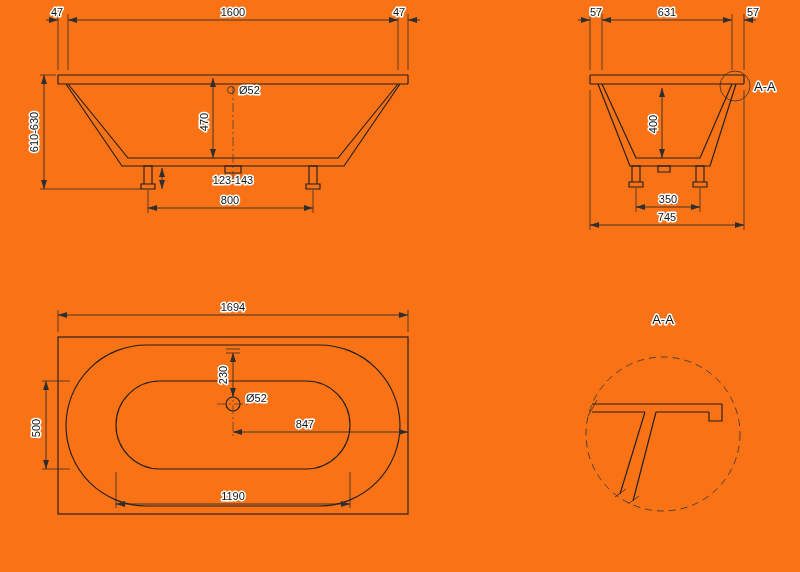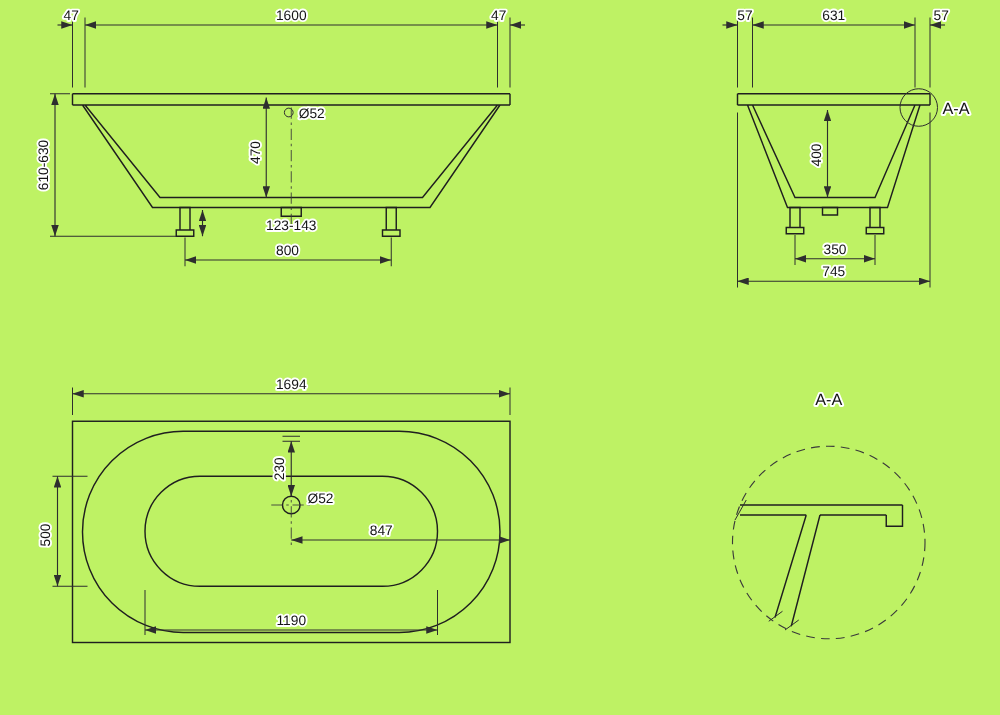--- a/index.html
+++ b/index.html
@@ -1,16 +1,16 @@
 <!DOCTYPE html>
 <html><head>
 <meta charset="utf-8">
 <style>
   html,body{margin:0;padding:0;background:#fff;}
-  .page{width:800px;height:572px;background:#bef264;position:relative;overflow:hidden;
+  .page{width:800px;height:572px;background:#f97316;position:relative;overflow:hidden;
         font-family:"Liberation Sans",sans-serif;}
   svg{display:block;}
   .obj{stroke:#1f1f1f;stroke-width:1.15;fill:none;stroke-linejoin:miter;}
   .thin{stroke:#2e2e2e;stroke-width:0.8;fill:none;}
   .dim{stroke:#2e2e2e;stroke-width:0.9;fill:none;}
   .cl{stroke:#3a3a3a;stroke-width:0.7;fill:none;stroke-dasharray:9 3 2 3;}
   .dash{stroke:#3a3a3a;stroke-width:0.9;fill:none;stroke-dasharray:7 5;}
   .txt{font-size:11px;fill:#141414;paint-order:stroke;stroke:#ffffff;stroke-width:3px;
        stroke-linejoin:round;font-family:"Liberation Sans",sans-serif;}
   .ttl{font-size:13px;}

